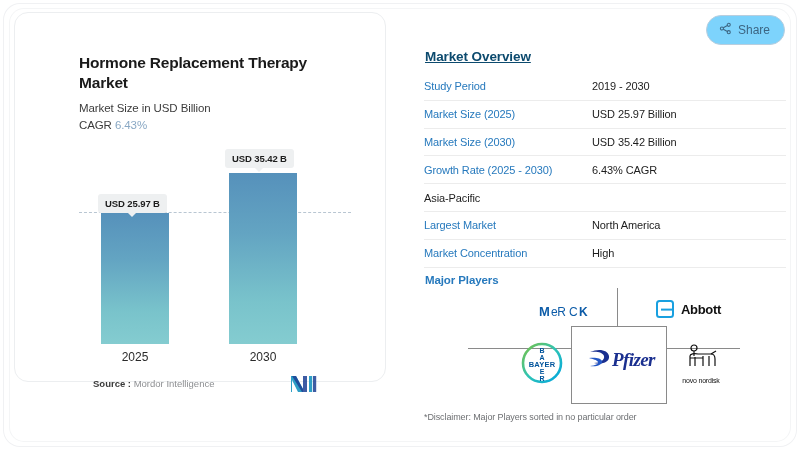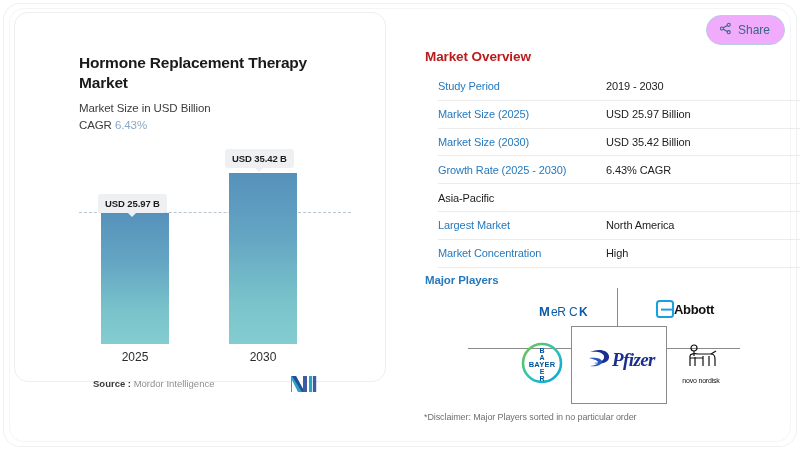--- a/index.html
+++ b/index.html
@@ -83,48 +83,48 @@
     font-size:9.5px;color:#8d8f92;white-space:nowrap;
   }
   .source-row b{color:#3a3a3a;font-weight:bold;text-align:right;}
   .mi-logo{position:absolute;left:276px;top:362px;}
 
   
   .share-btn{
     position:absolute;right:15px;top:15px;
     display:flex;align-items:center;gap:6px;
     border:1px solid #b9cede;border-radius:16px;
-    background:#f0abfc;color:#3c6582;
+    background:#7dd3fc;color:#3c6582;
     padding:6px 14px 6px 12px;
     font-size:12px;cursor:pointer;
   }
 
   
   .overview-title{
     position:absolute;left:425px;top:49px;
-    font-size:13.5px;font-weight:bold;color:#b91c1c;letter-spacing:-0.1px;
-  }
-  .table{position:absolute;left:438px;top:73px;width:362px;}
+    font-size:13.5px;font-weight:bold;color:#0c4a6e;letter-spacing:-0.1px;text-decoration:underline;
+  }
+  .table{position:absolute;left:424px;top:73px;width:362px;}
   .trow{
     display:flex;align-items:center;height:26.8px;
     border-bottom:1px solid #ececec;
   }
   .trow:last-child{border-bottom:1px solid #ececec;}
   .tlabel{width:168px;font-size:11px;color:#2679bd;letter-spacing:-0.1px;}
   .tvalue{flex:1;font-size:11px;color:#1d1d1d;letter-spacing:-0.1px;}
 
   .players-title{
     position:absolute;left:425px;top:274px;
     font-size:11.5px;color:#2679bd;letter-spacing:-0.1px;font-weight:bold;
   }
 
   .players-area{position:absolute;left:424px;top:288px;width:362px;height:118px;}
 
   .logo-merck{position:absolute;left:115px;top:16px;}
-  .logo-abbott{position:absolute;left:232px;top:12px;display:flex;align-items:center;}
+  .logo-abbott{position:absolute;left:232px;top:12px;display:flex;align-items:center;gap:7px;}
   .abbott-text{font-size:13px;font-weight:bold;color:#111;letter-spacing:-0.3px;}
   .logo-bayer{position:absolute;left:97px;top:54px;}
   .logo-pfizer{position:absolute;left:162px;top:58px;}
   .logo-novo{position:absolute;left:257px;top:56px;text-align:center;}
   .novo-text{font-size:7px;color:#111;letter-spacing:-0.2px;margin-top:-1px;}
 
   .vline{position:absolute;background:#8a8a8a;}
   .hline{position:absolute;background:#8a8a8a;}
   .center-box{
     position:absolute;left:147px;top:38px;width:94px;height:76px;

